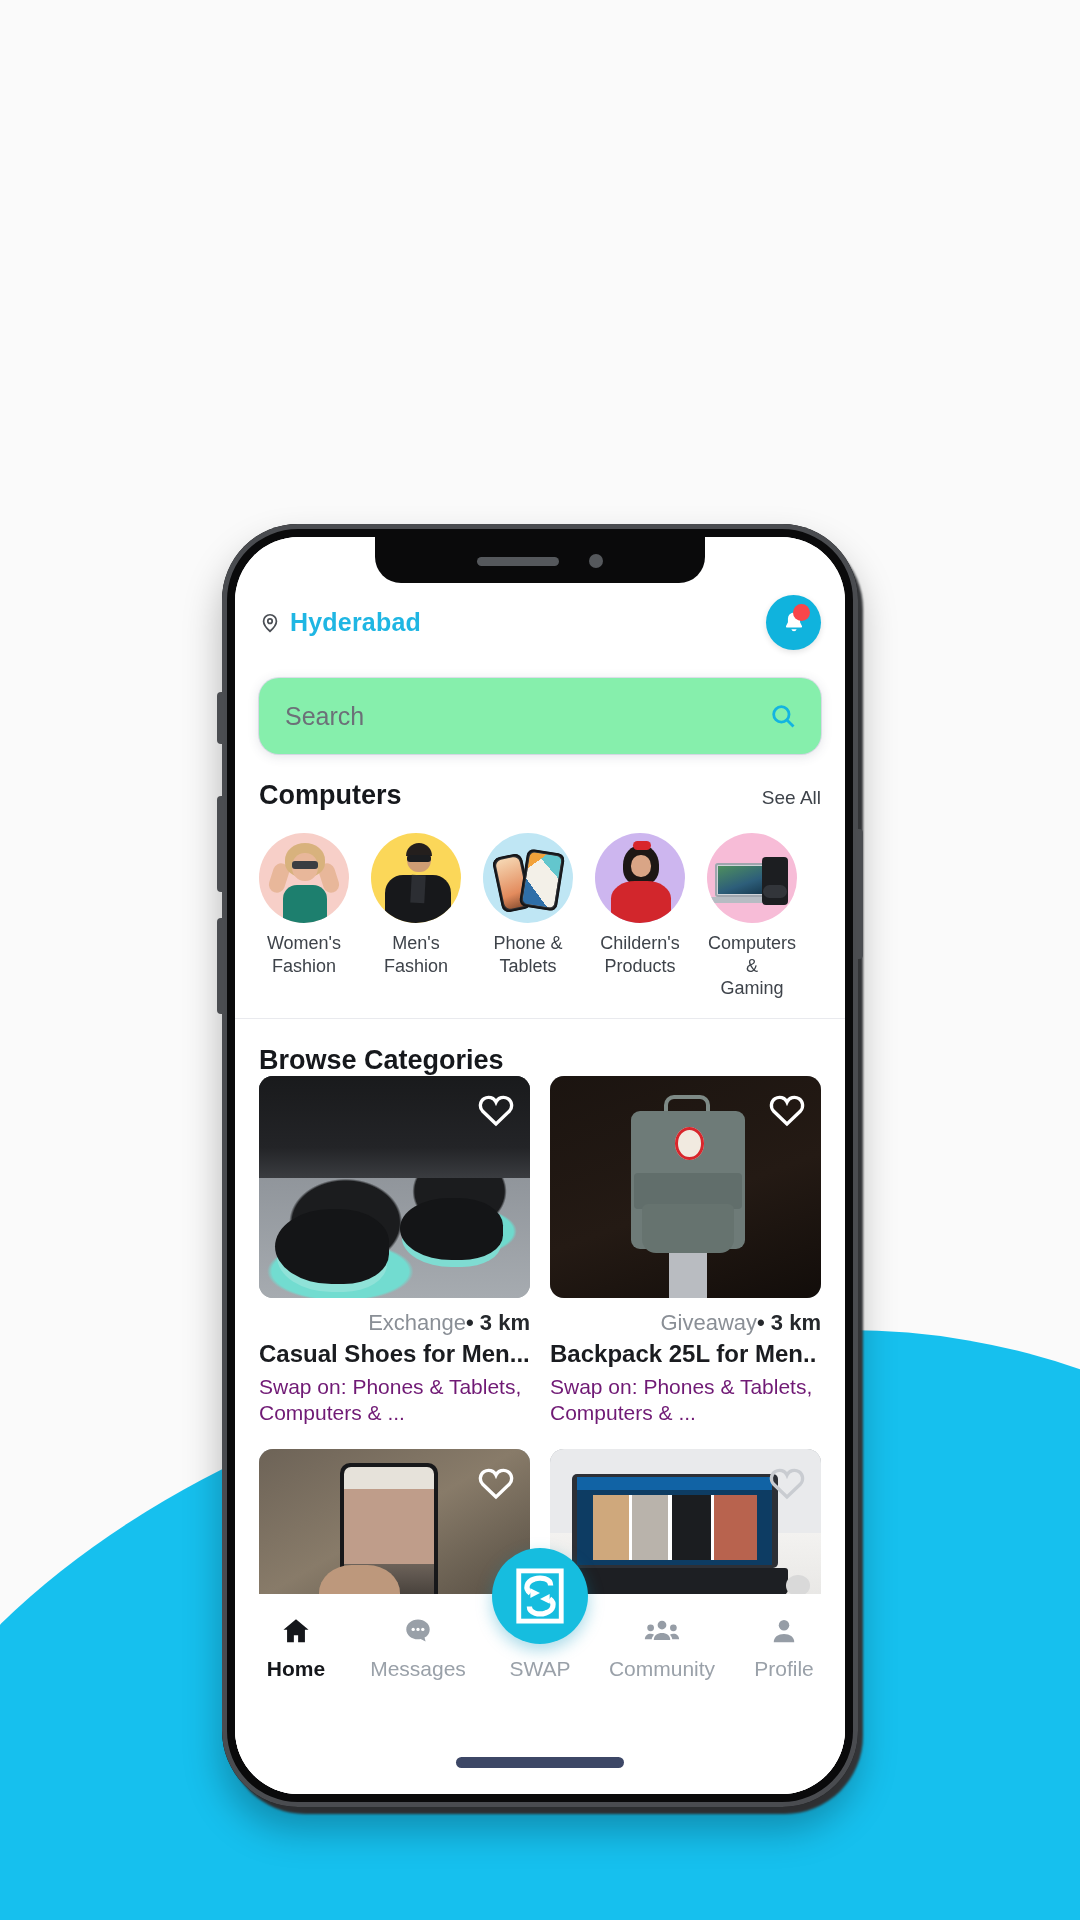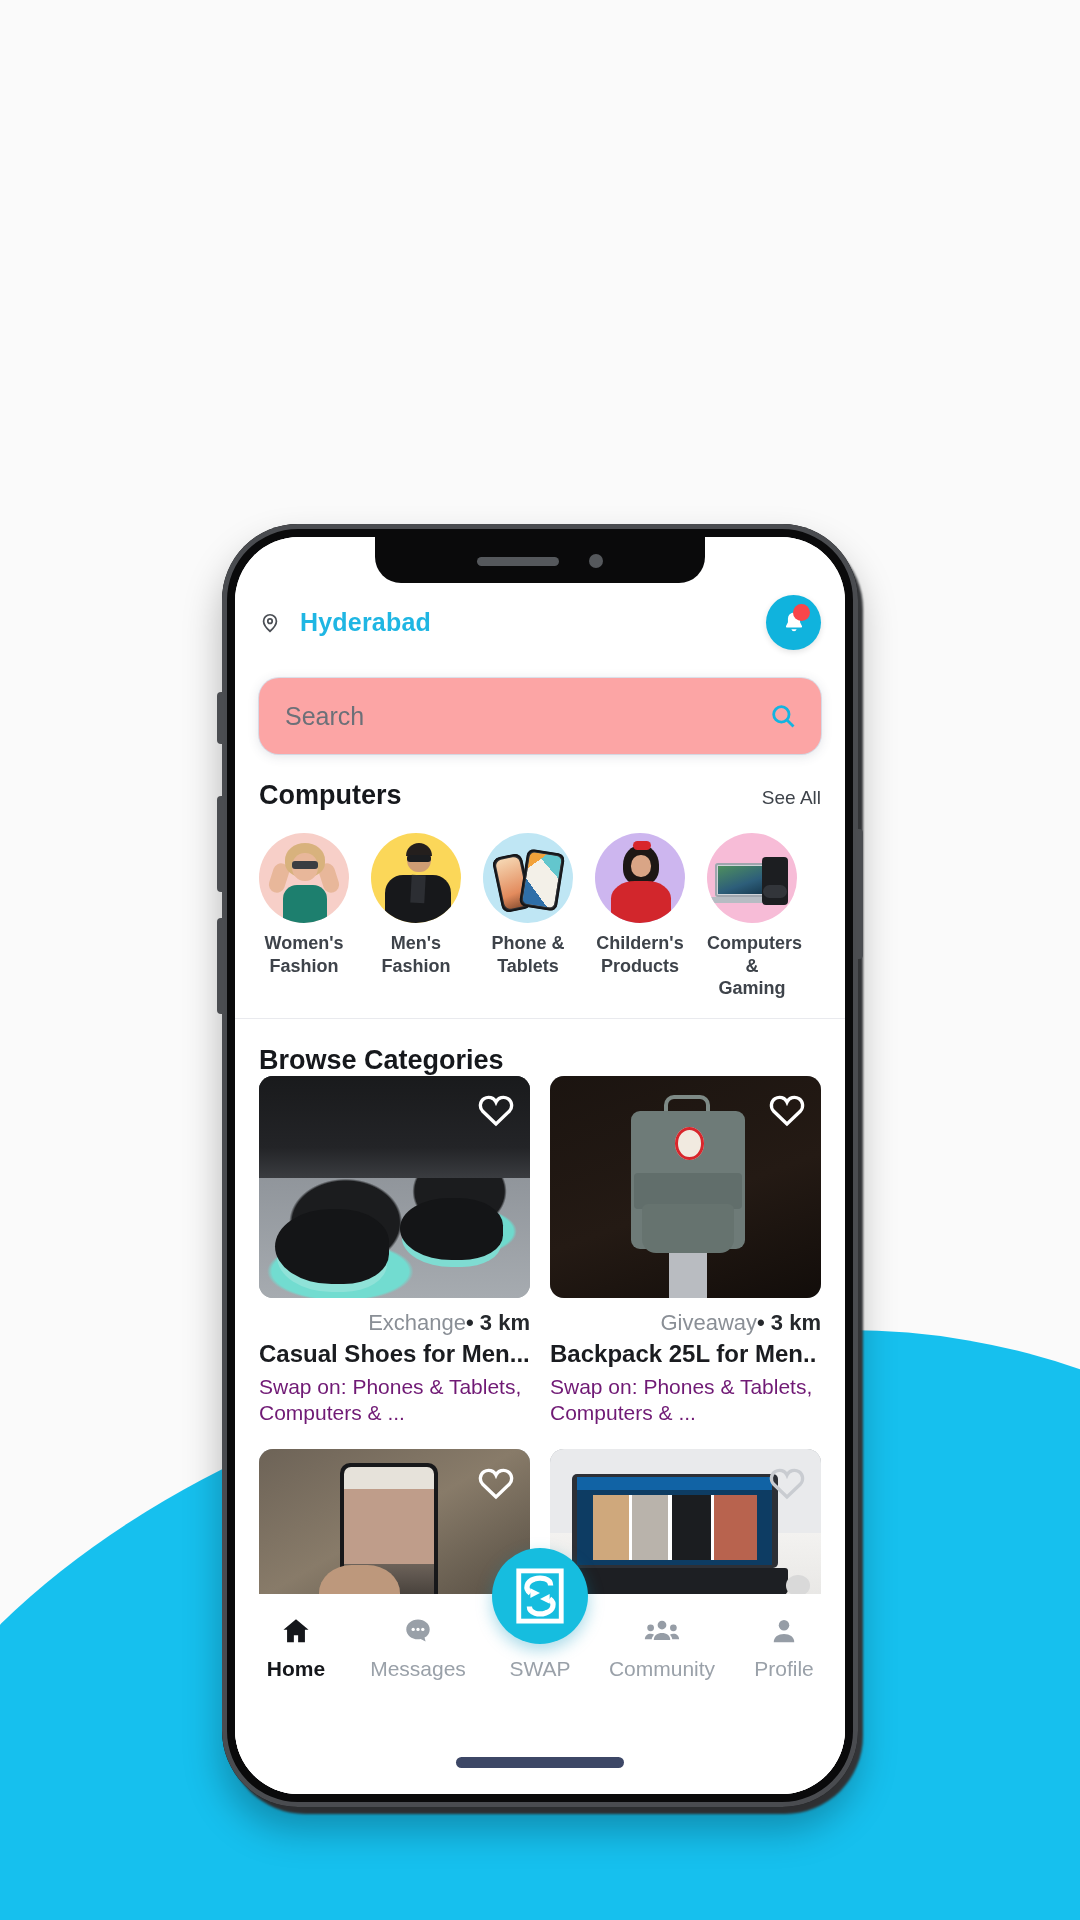--- a/index.html
+++ b/index.html
@@ -145,21 +145,21 @@
   .app-header {
     padding: 58px 24px 0 24px;
     display: flex;
     align-items: center;
     justify-content: space-between;
     flex: 0 0 auto;
   }
   .loc {
     display: flex;
     align-items: center;
-    gap: 19px;
+    gap: 9px;
   }
   .loc-pin { width: 22px; height: 22px; flex: 0 0 auto; color: #4b4f55; }
   .loc-pin svg { display: block; }
   .loc-name {
     font-size: 25px;
     font-weight: 700;
     color: #1fb6e3;
     letter-spacing: .2px;
   }
   .bell-btn {
@@ -178,21 +178,21 @@
     width: 17px; height: 17px;
     border-radius: 50%;
     background: #f8464a;
   }
 
   
   .search-wrap { padding: 28px 24px 0 24px; flex: 0 0 auto; }
   .search-box {
     height: 76px;
     border-radius: 20px;
-    background: #fca5a5;
+    background: #86efac;
     box-shadow: 0 2px 12px rgba(60,70,95,.16), 0 0 0 1px rgba(225,228,238,.9);
     display: flex;
     align-items: center;
     padding: 0 24px 0 26px;
   }
   .search-input {
     flex: 1 1 auto;
     border: none;
     outline: none;
     font-size: 25px;
@@ -229,21 +229,20 @@
     border-radius: 50%;
     overflow: hidden;
     position: relative;
   }
   .cat-label {
     margin-top: 9px;
     font-size: 18px;
     line-height: 1.25;
     color: #3e434a;
     white-space: pre-line;
-    font-weight: bold;
   }
 
   
   .art { position: absolute; inset: 0; }
   
   .c-women { background: #f7cfc8; }
   .c-women .hair { position:absolute; left:26px; top:10px; width:40px; height:34px; background:#d8b27d; border-radius:50% 50% 42% 42%; }
   .c-women .face { position:absolute; left:33px; top:20px; width:26px; height:28px; background:#e8b79a; border-radius:48%; }
   .c-women .glass { position:absolute; left:33px; top:28px; width:26px; height:8px; background:#3a3d42; border-radius:3px; }
   .c-women .dress { position:absolute; left:24px; top:52px; width:44px; height:40px; background:#1d7f6e; border-radius:14px 14px 0 0; }

